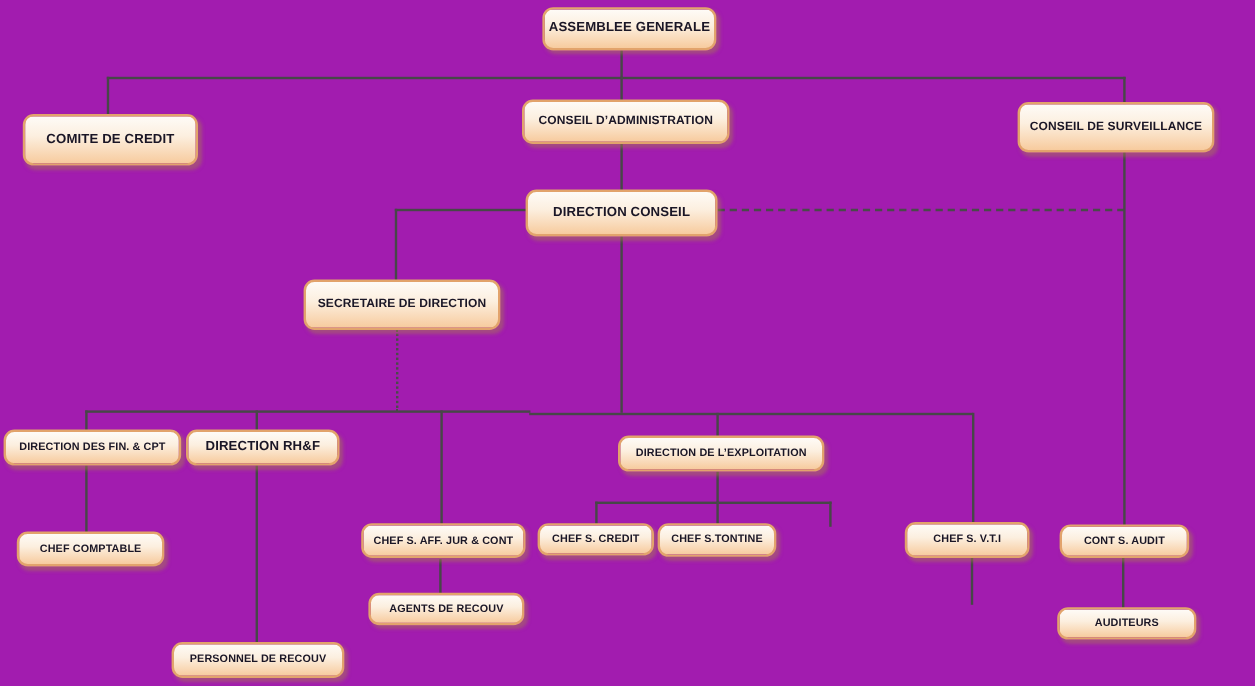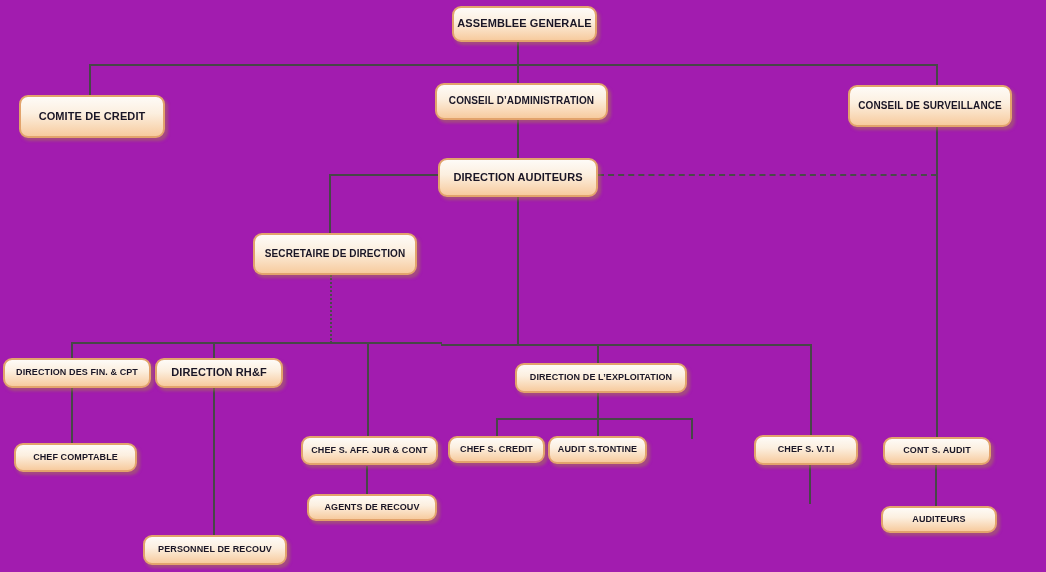--- a/index.html
+++ b/index.html
@@ -74,21 +74,21 @@
   <div class="node fs11" style="left:19px;top:95px;width:146px;height:43px">
     <span class="lbl">COMITE DE CREDIT</span>
   </div>
   <div class="node fs10" style="left:435px;top:83px;width:173px;height:37px">
     <span class="lbl">CONSEIL D’ADMINISTRATION</span>
   </div>
   <div class="node fs10" style="left:848px;top:85px;width:164px;height:42px">
     <span class="lbl">CONSEIL DE SURVEILLANCE</span>
   </div>
   <div class="node fs11" style="left:438px;top:158px;width:160px;height:39px">
-    <span class="lbl">DIRECTION AUDITEURS</span>
+    <span class="lbl">DIRECTION CONSEIL</span>
   </div>
   <div class="node fs10" style="left:253px;top:233px;width:164px;height:42px">
     <span class="lbl">SECRETAIRE DE  DIRECTION</span>
   </div>
   <div class="node fs9" style="left:3px;top:358px;width:148px;height:30px">
     <span class="lbl">DIRECTION DES  FIN. &amp; CPT</span>
   </div>
   <div class="node fs11" style="left:155px;top:358px;width:128px;height:30px">
     <span class="lbl">DIRECTION RH&amp;F</span>
   </div>
@@ -98,21 +98,21 @@
   <div class="node fs9" style="left:14px;top:443px;width:123px;height:29px">
     <span class="lbl">CHEF COMPTABLE</span>
   </div>
   <div class="node fs9" style="left:301px;top:436px;width:137px;height:29px">
     <span class="lbl">CHEF S. AFF. JUR &amp; CONT</span>
   </div>
   <div class="node fs9" style="left:448px;top:436px;width:97px;height:27px">
     <span class="lbl">CHEF S. CREDIT</span>
   </div>
   <div class="node fs9" style="left:548px;top:436px;width:99px;height:28px">
-    <span class="lbl">AUDIT S.TONTINE</span>
+    <span class="lbl">CHEF S.TONTINE</span>
   </div>
   <div class="node fs9" style="left:754px;top:435px;width:104px;height:30px">
     <span class="lbl">CHEF S. V.T.I</span>
   </div>
   <div class="node fs9" style="left:883px;top:437px;width:108px;height:28px">
     <span class="lbl">CONT S. AUDIT</span>
   </div>
   <div class="node fs9" style="left:307px;top:494px;width:130px;height:27px">
     <span class="lbl">AGENTS  DE RECOUV</span>
   </div>

